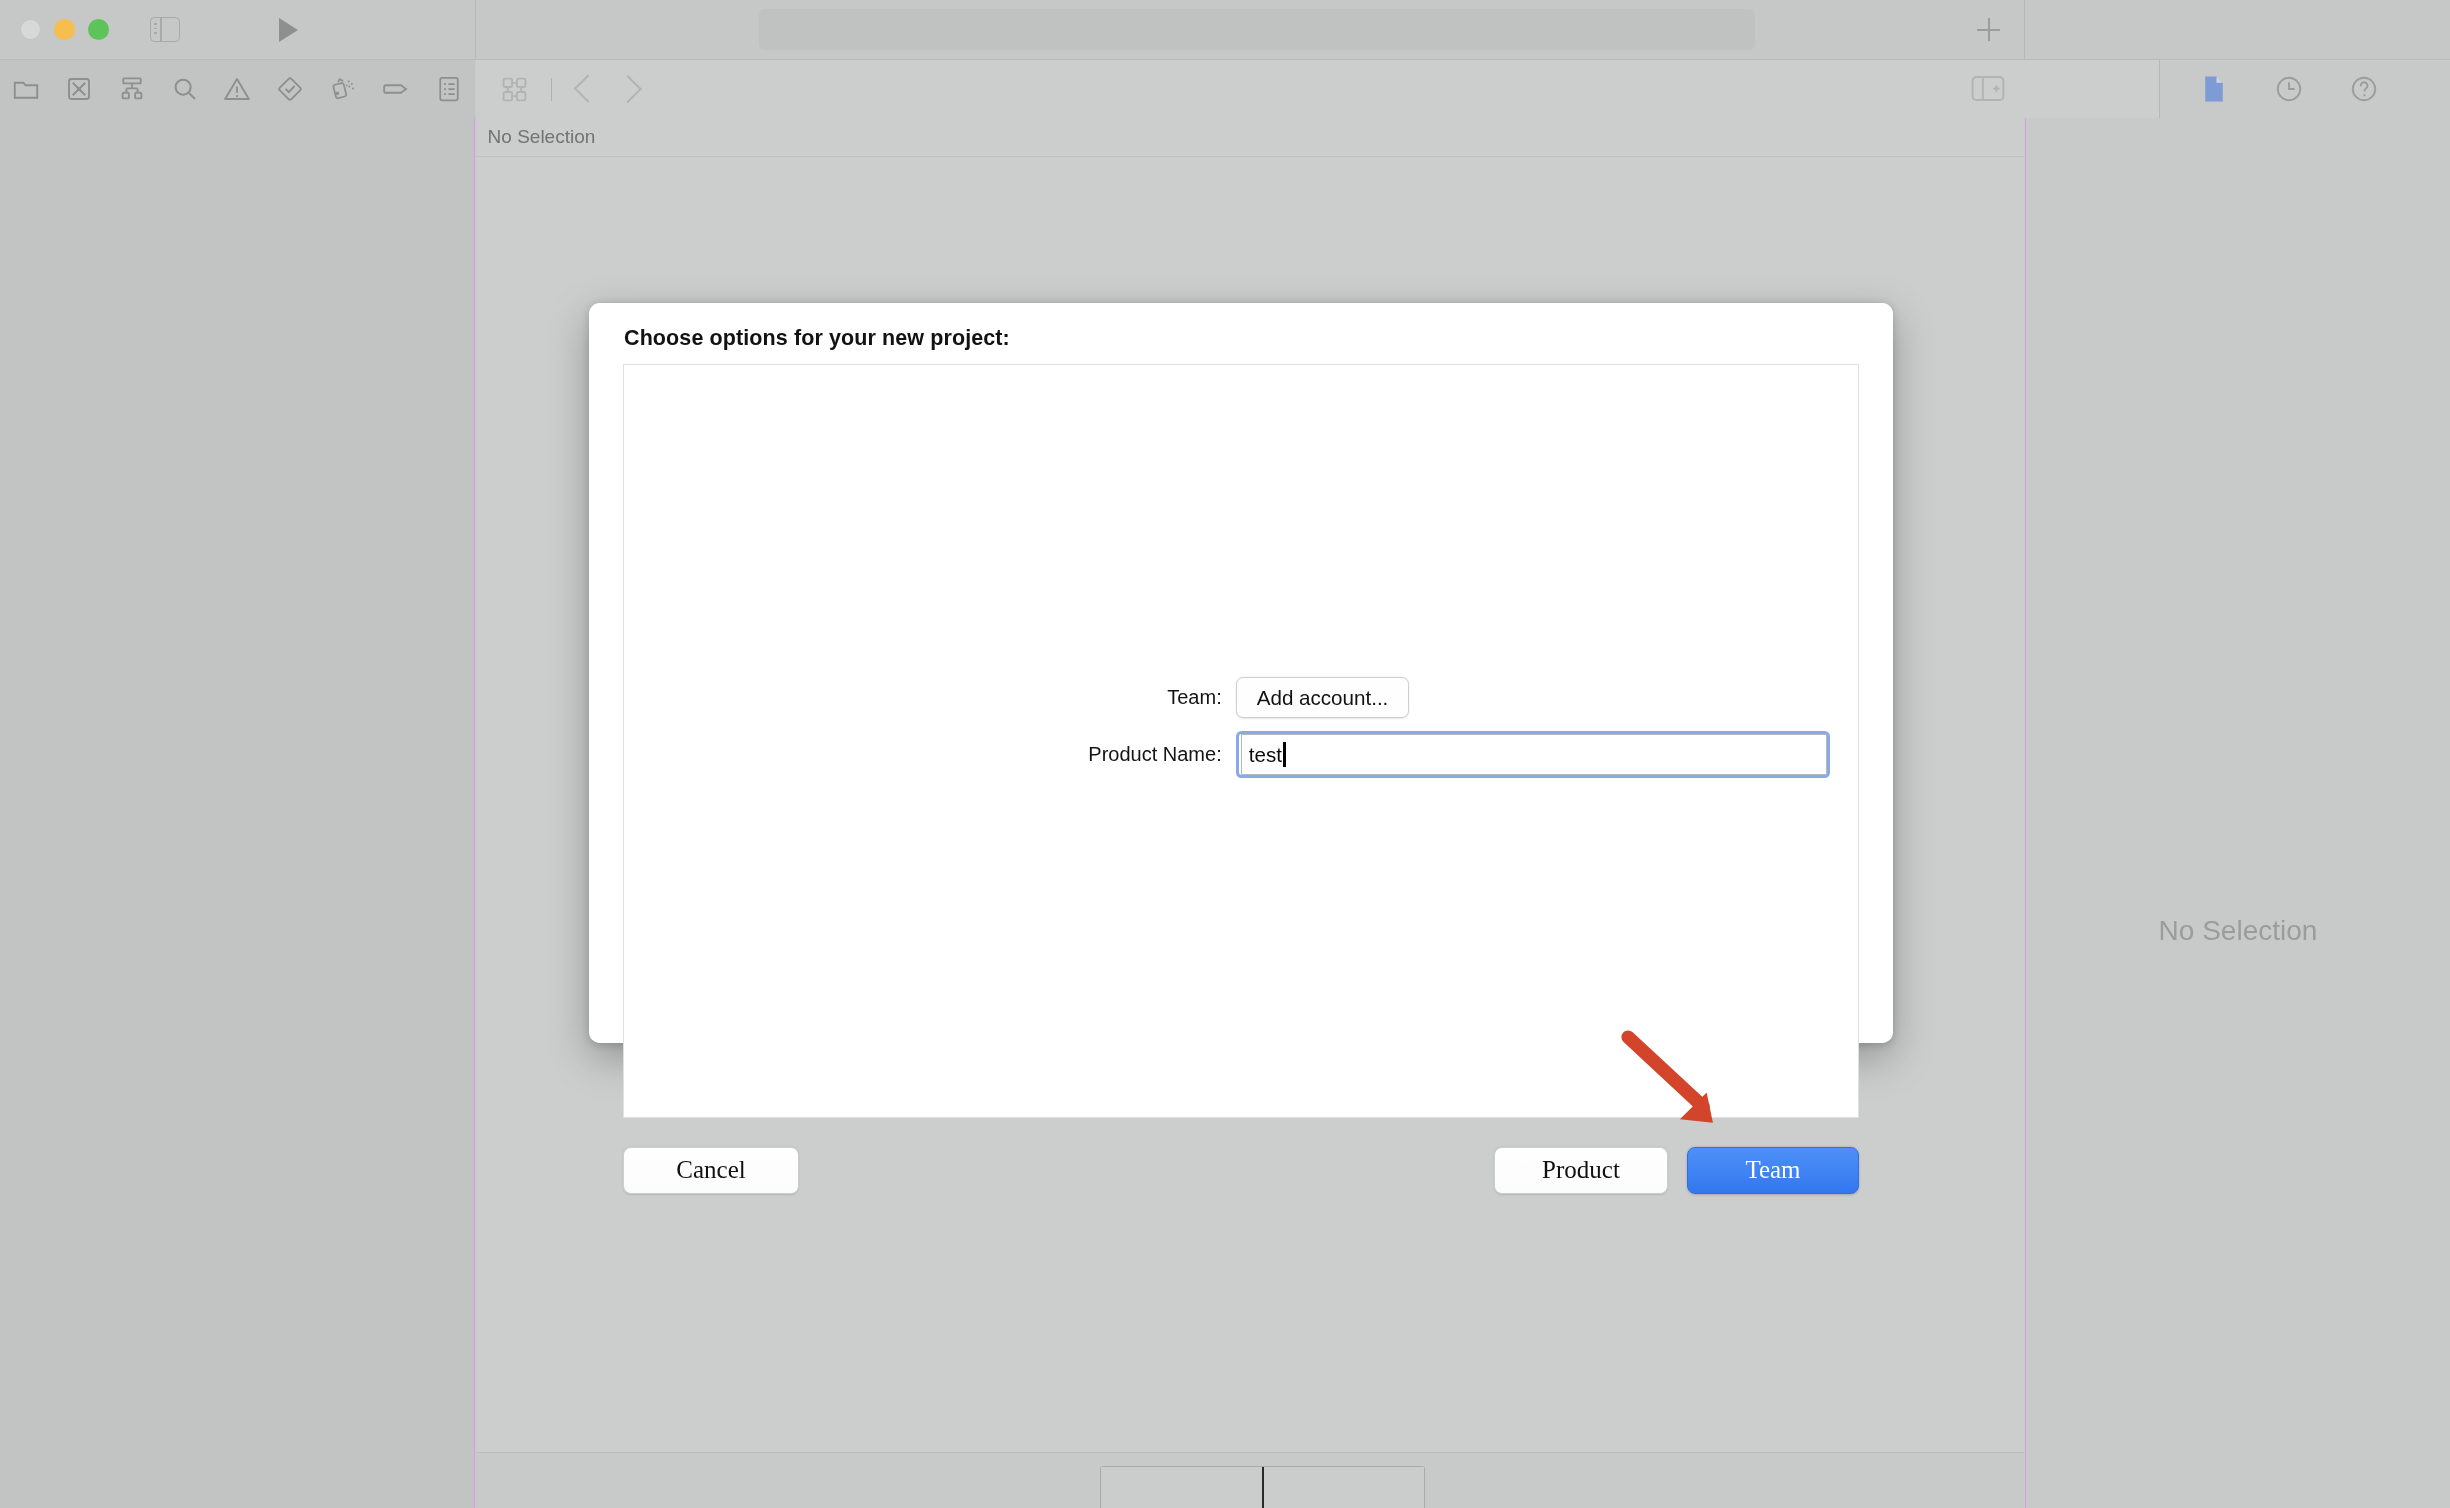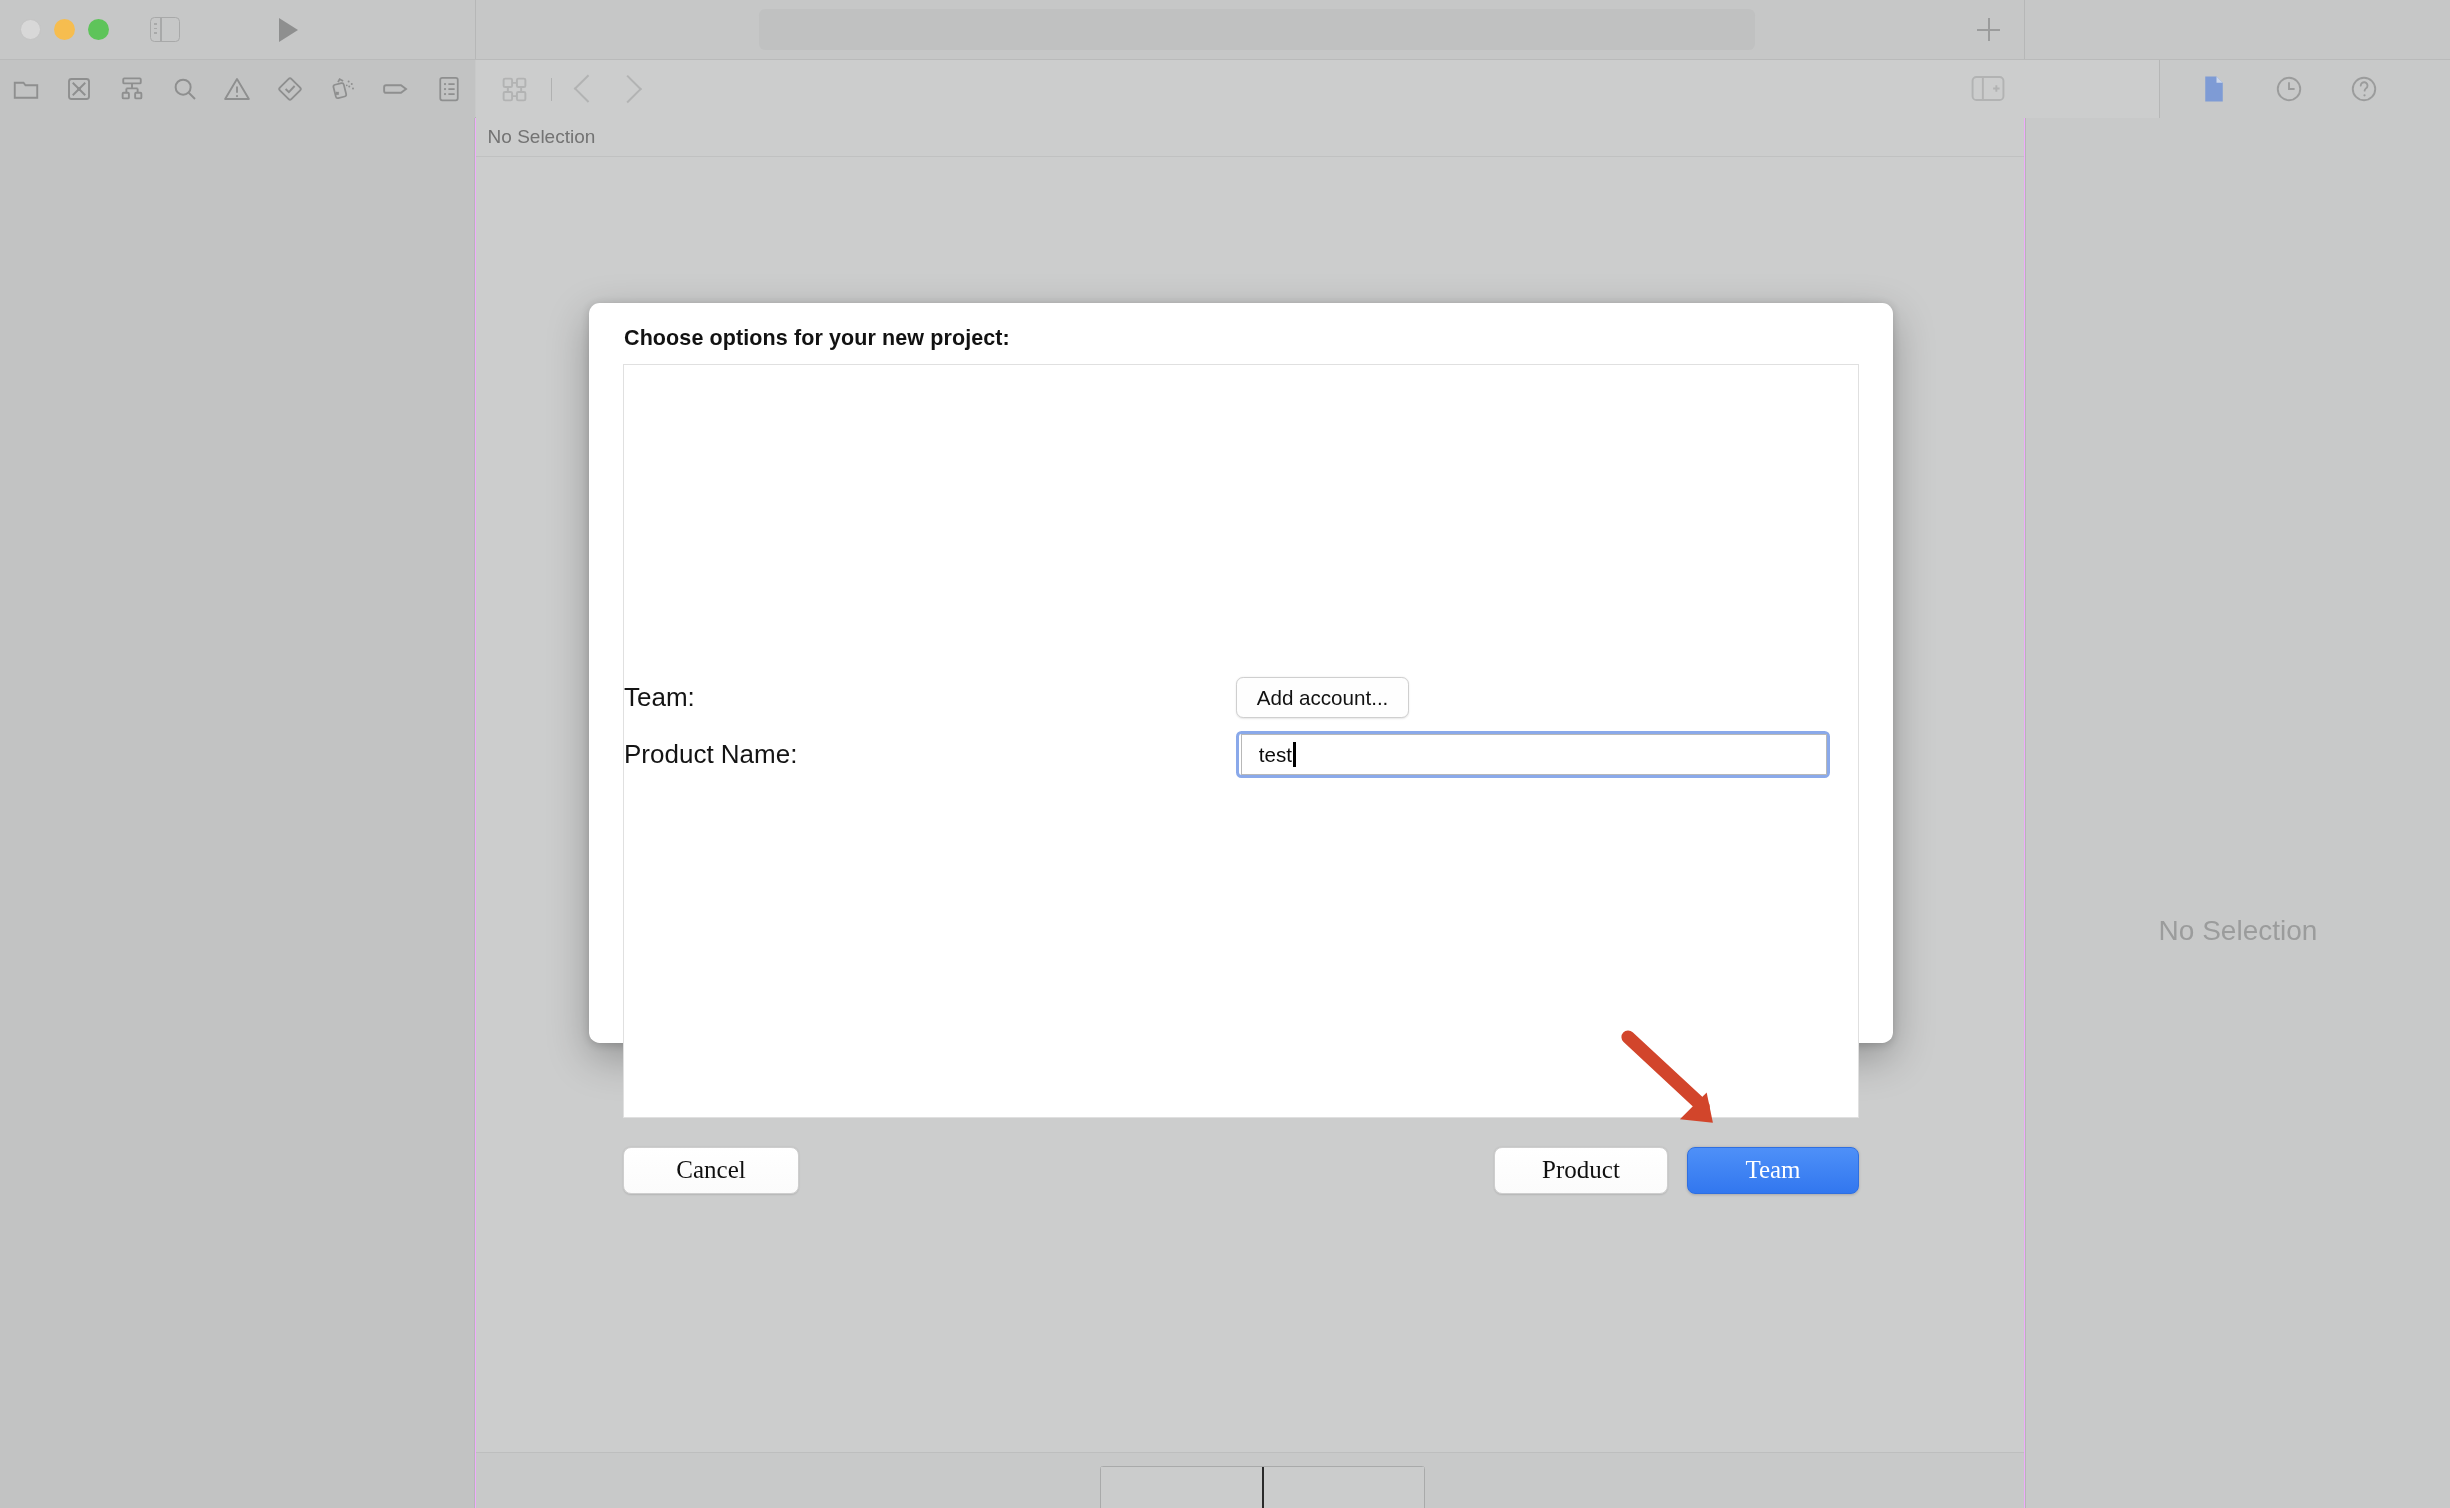--- a/index.html
+++ b/index.html
@@ -273,22 +273,23 @@
     left: 0; top: 304px;
     width: 100%;
   }
   .form-row {
     display: flex;
     align-items: center;
     height: 57px;
   }
   .form-label {
     width: 612px;
+    text-align: right;
     padding-right: 14.3px;
-    font-size: 26px;
+    font-size: 20px;
     color: #141414;
   }
   .add-account-btn {
     height: 41px;
     padding: 0 19.7px;
     background: #fefefe;
     border: 0.9px solid #cfcfcf;
     border-radius: 7.2px;
     font-size: 20.6px;
     color: #121212;
@@ -304,21 +305,21 @@
     background: #fff;
     display: flex;
     align-items: center;
     padding-left: 1.8px;
   }
   .textfield-inner {
     flex: 1;
     height: 100%;
     display: flex;
     align-items: center;
-    padding-left: 17px;
+    padding-left: 7px;
     border: 0.9px solid #b8b8b8;
     background: #ffffff;
     text-align: right;
   }
   .textfield-value {
     font-size: 20.6px;
     color: #0b0b0b;
   }
   .caret {
     width: 2.7px;

